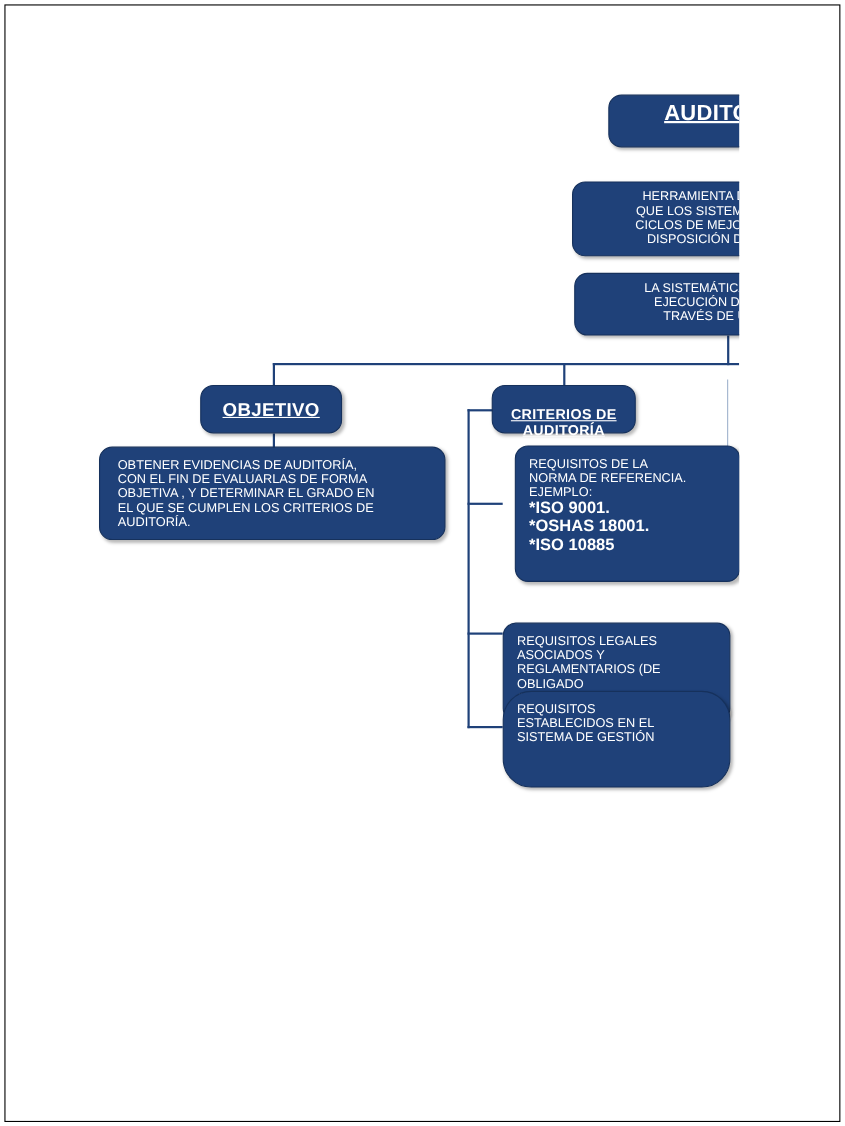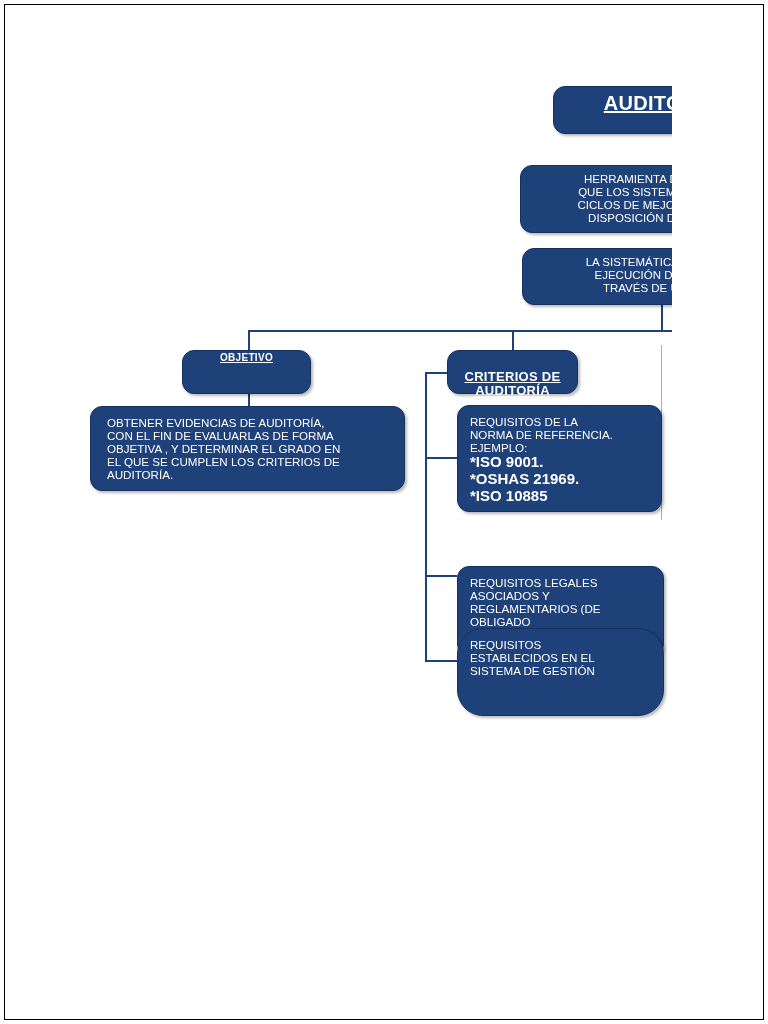--- a/index.html
+++ b/index.html
@@ -92,40 +92,40 @@
 
   #node-desc2 {
     left: 522px; top: 248px; width: 246px; height: 57px;
     font-size: 11.5px;
     padding: 7px 10px 0 10px;
   }
   #node-desc2 .node-body { text-align: center; }
 
   #node-objetivo {
     left: 182px; top: 350px; width: 129px; height: 44px;
-    font-size: 10px;
-    padding-top: 1px;
+    font-size: 17px;
+    padding-top: 12px;
   }
 
   #node-objetivo-body {
     left: 90px; top: 406px; width: 315px; height: 85px;
     font-size: 11.6px;
     padding: 9px 12px 0 16px;
   }
 
   #node-criterios {
     left: 447px; top: 350px; width: 131px; height: 44px;
     font-size: 13px;
     padding-top: 19px;
     overflow: visible;
   }
   #node-criterios .txt { display: inline-block; }
 
   #node-crit1 {
-    left: 457px; top: 405px; width: 205px; height: 107px;
+    left: 468px; top: 405px; width: 205px; height: 124px;
     font-size: 11.6px;
     padding: 9px 10px 0 12px;
   }
   #node-crit1 .iso { font-size: 15px; font-weight: bold; }
 
   #node-crit2 {
     left: 457px; top: 530px; width: 207px; height: 90px;
     font-size: 11.6px;
     padding: 9px 10px 0 12px;
     margin-top: 36px;
@@ -205,21 +205,21 @@
 
     <div class="node node-title wrapped" id="node-criterios">
       <span class="txt">CRITERIOS DE AUDITORÍA</span>
     </div>
 
     <div class="node" id="node-crit1">
       <div class="node-body">REQUISITOS DE LA
 NORMA DE REFERENCIA.
 EJEMPLO:</div>
       <div class="node-body iso">*ISO 9001.</div>
-      <div class="node-body iso">*OSHAS 21969.</div>
+      <div class="node-body iso">*OSHAS 18001.</div>
       <div class="node-body iso">*ISO 10885</div>
     </div>
 
     <div class="node" id="node-crit2">
       <div class="node-body">REQUISITOS LEGALES
 ASOCIADOS Y
 REGLAMENTARIOS (DE
 OBLIGADO
 CUMPLIMIENTO)</div>
     </div>

